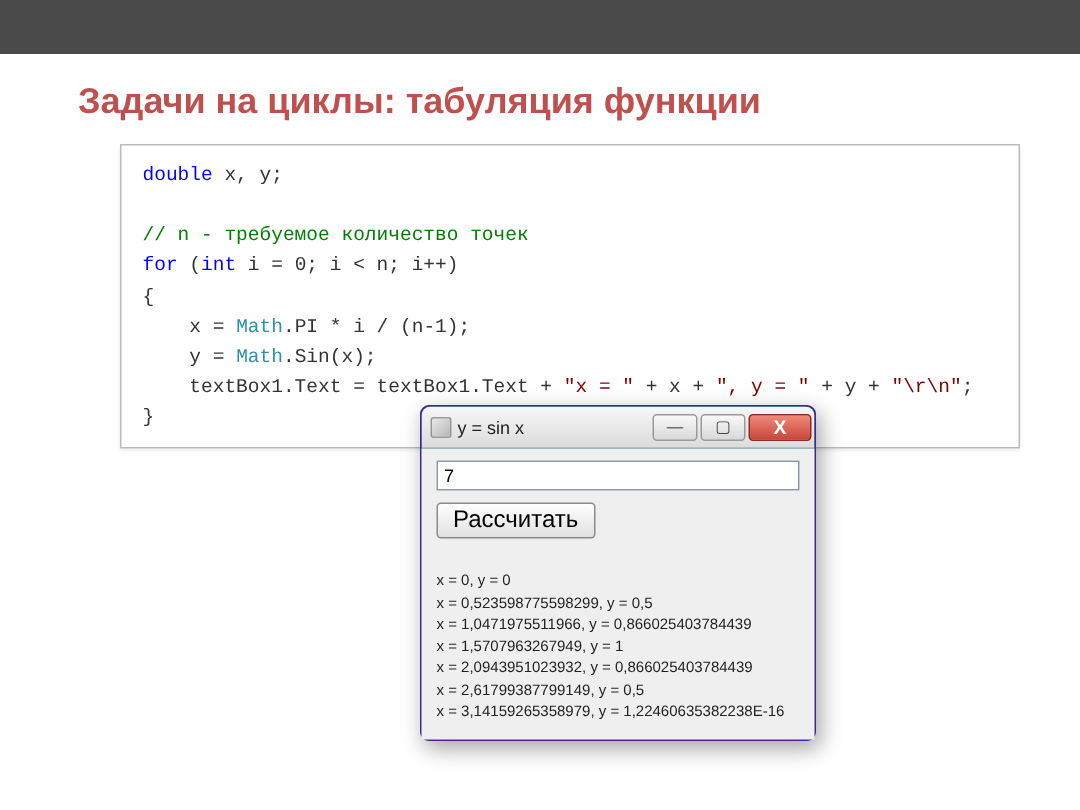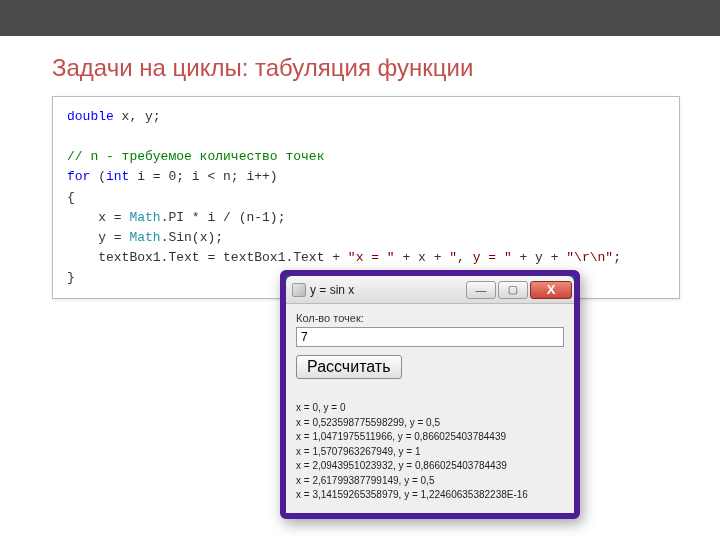--- a/index.html
+++ b/index.html
@@ -12,46 +12,46 @@
     overflow: hidden;
   }
   .topbar {
     background: #4a4a4a;
     height: 36px;
   }
   .title {
     color: #c0504d;
     font-size: 24px;
     margin: 18px 0 14px 52px;
-    font-weight: 400;
+    font-weight: 700;
   }
   .codebox {
-    margin: 0 40px 0 52px;
+    margin: 0 40px 0 80px;
     border: 1px solid #bbb;
     background: #fff;
     padding: 10px 14px;
     font-family: "Courier New", monospace;
     font-size: 13px;
     line-height: 1.55;
     white-space: pre;
     box-shadow: 0 1px 3px rgba(0,0,0,0.1);
     color: #333;
   }
   .kw { color: #0000ff; }
   .cm { color: #008000; }
   .cls { color: #2b91af; }
   .str { color: #800000; }
 
   .win {
     position: absolute;
     left: 280px;
     top: 270px;
-    width: 300px;
+    width: 264px;
     background: #0f766e;
-    border: 6px solid #4c1d95;
+    border: 1px solid #4c1d95;
     border-radius: 6px;
     box-shadow: 3px 5px 14px rgba(0,0,0,0.35);
     font-size: 11px;
     font-family: "Segoe UI", Tahoma, sans-serif;
     color: #222;
   }
   .win-titlebar {
     display: flex;
     align-items: center;
     justify-content: space-between;
@@ -144,21 +144,20 @@
       <span class="app-icon"></span>
       <span class="win-title-text">y = sin x</span>
     </div>
     <div class="win-controls">
       <span class="win-btn">—</span>
       <span class="win-btn">▢</span>
       <span class="win-btn close">X</span>
     </div>
   </div>
   <div class="win-body">
-    <div class="field-label">Кол-во точек:</div>
     <input class="text-input" value="7" style="">
     <button class="calc-btn">Рассчитать</button>
     <div class="output" id="output-area">x = 0, y = 0
 x = 0,523598775598299, y = 0,5
 x = 1,0471975511966, y = 0,866025403784439
 x = 1,5707963267949, y = 1
 x = 2,0943951023932, y = 0,866025403784439
 x = 2,61799387799149, y = 0,5
 x = 3,14159265358979, y = 1,22460635382238E-16</div>
   </div>

